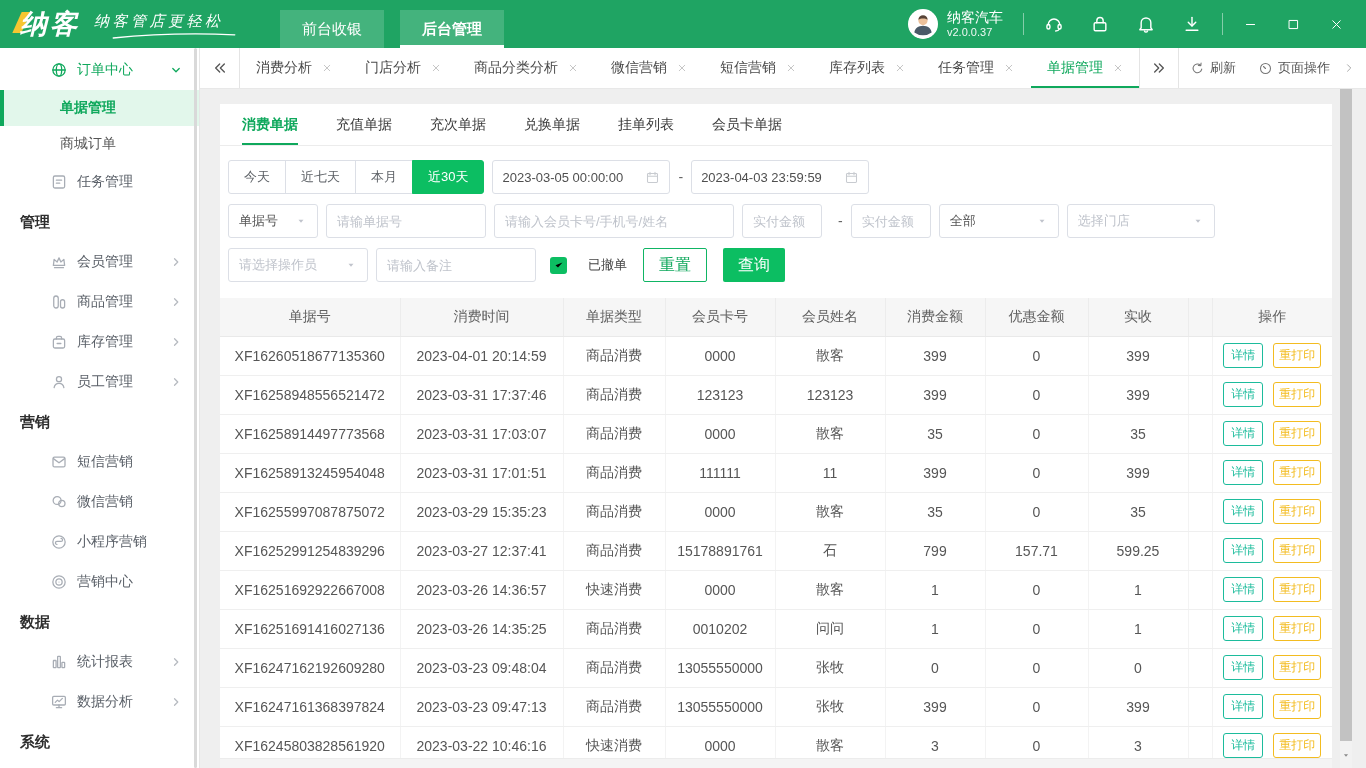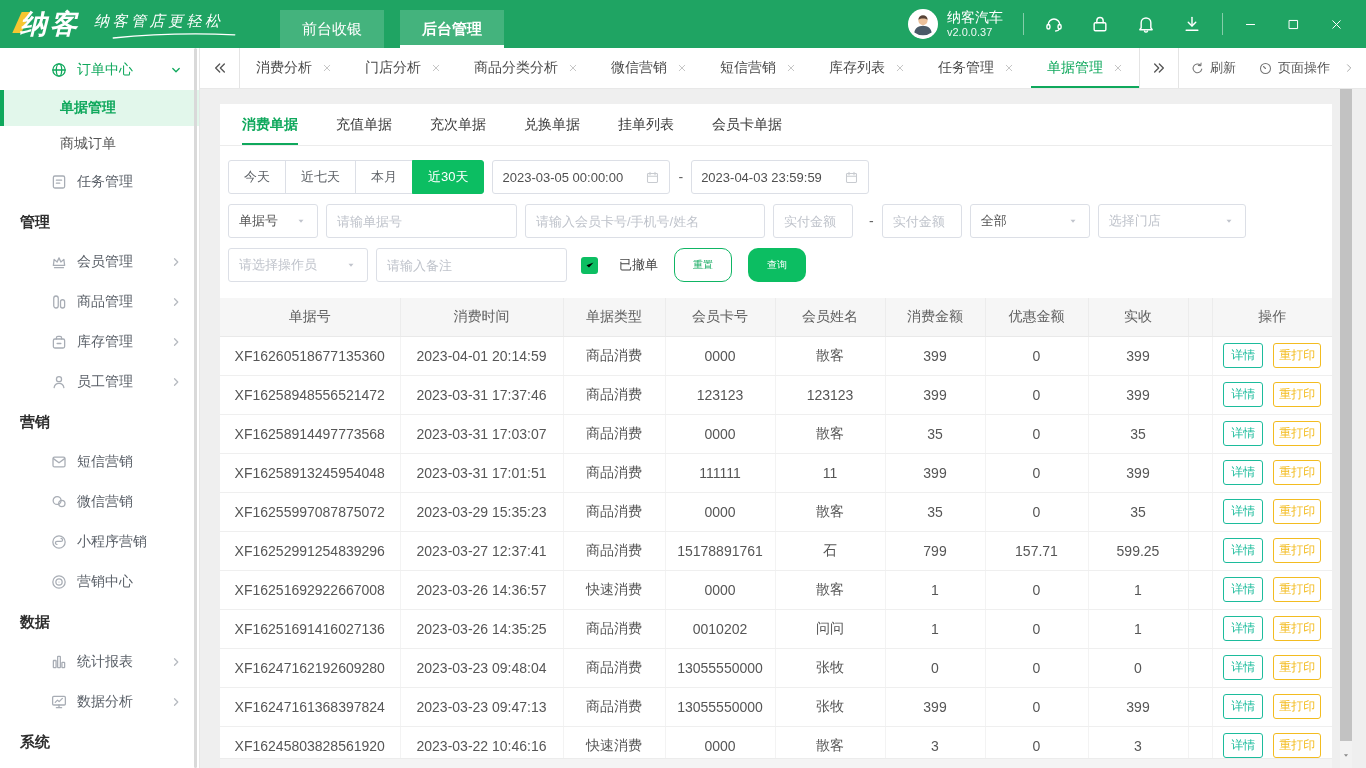--- a/index.html
+++ b/index.html
@@ -97,28 +97,28 @@
   .dash{color:#666;padding:0 3px;margin-left:5px;}
   .dash + .datebox,.dash + .inbox{margin-left:5px;}
   .selbox{height:34px;border:1px solid #DCDFE6;border-radius:3px;display:flex;align-items:center;
           padding:0 10px;font-size:13px;color:#555;margin-right:8px;}
   .selbox .icon{margin-left:auto;color:#C0C4CC;}
   .sval.placeholder{color:#BFC3CB;}
   .inbox{height:34px;border:1px solid #DCDFE6;border-radius:3px;padding:0 10px;font-size:13px;
          color:#333;outline:none;font-family:inherit;margin-right:8px;background:#fff;}
   .inbox::placeholder{color:#BFC3CB;}
   .w80{width:80px}.w90{width:90px}.w120{width:120px}.w140{width:140px}
-  .w148{width:148px}.w160{width:191px}.w240{width:240px}
+  .w148{width:148px}.w160{width:160px}.w240{width:240px}
   .checkwrap{display:flex;align-items:center;gap:21px;margin-left:6px;}
   .checkbox{width:17px;height:17px;border-radius:3px;background:#0CBE62;color:#fff;
             display:inline-flex;align-items:center;justify-content:center;}
   .checkbox svg{width:12px;height:12px;stroke-width:3;}
   .checklabel{font-size:13px;color:#444;}
   .btn{height:34px;min-width:58px;padding:0 15px;display:inline-flex;align-items:center;
-       justify-content:center;border-radius:10px;font-size:10px;margin-left:16px;}
+       justify-content:center;border-radius:2px;font-size:16px;margin-left:16px;}
   .btn.ghost{border:1px solid #0FB564;color:#0FA85C;background:#fff;}
   .btn.solid{background:#0CBE62;color:#fff;}
 
   
   .grid{width:1112px;table-layout:fixed;border-collapse:collapse;margin-top:16px;font-size:14px;}
   .grid th{height:38px;background:#F6F6F6;color:#606060;font-weight:normal;
            border-bottom:1px solid #E9E9E9;border-right:1px solid #ECECEC;}
   .grid td{height:39px;text-align:center;color:#565656;border-bottom:1px solid #EFEFEF;
            border-right:1px solid #F3F3F3;overflow:hidden;white-space:nowrap;}
   .grid th:last-child,.grid td:last-child{border-right:none;}

